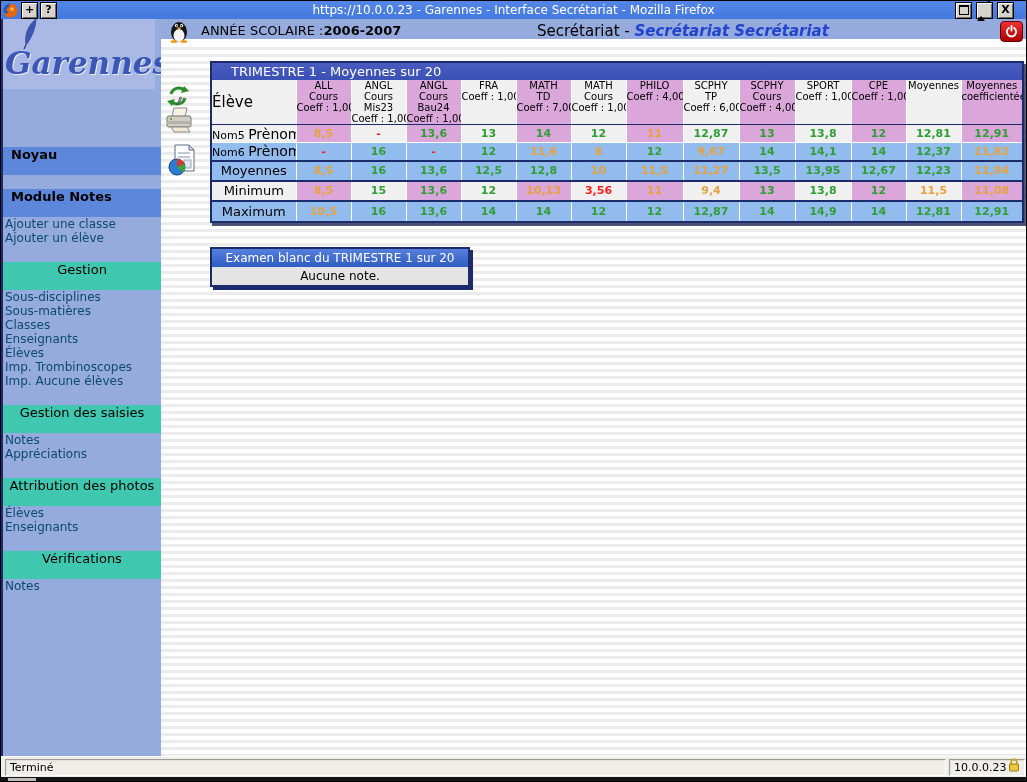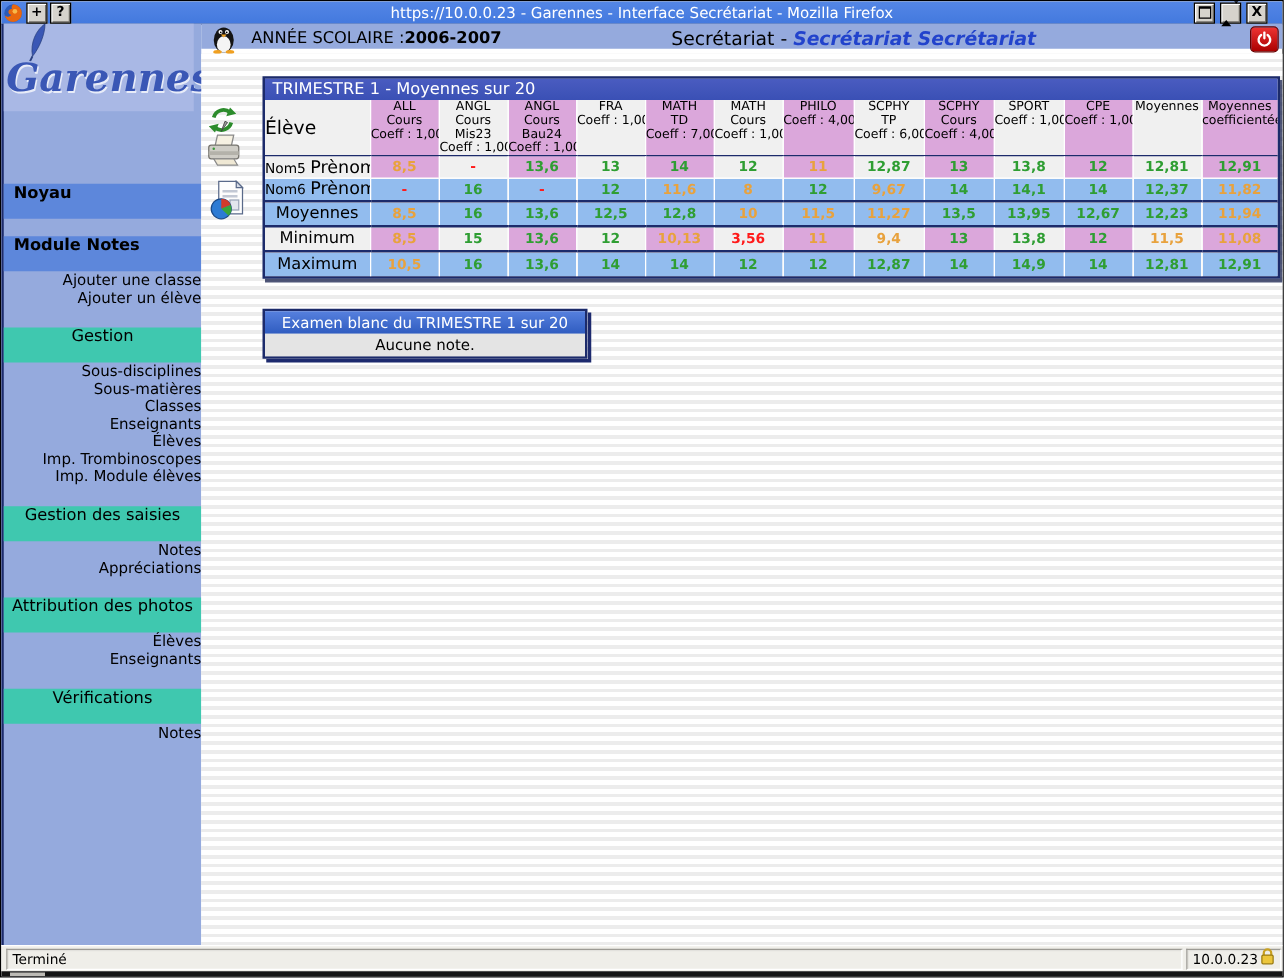--- a/index.html
+++ b/index.html
@@ -28,32 +28,32 @@
   
   .sidebar{position:absolute;left:0;top:18px;width:160px;height:737px;background:var(--sidebar-bg,#95aadd);border-left:2px solid #1c2b6b;box-sizing:border-box;}
   .logo-area{position:relative;width:152px;height:70px;background:#a9b8e5;}
   .logo-text{position:absolute;left:2px;top:26px;font-family:"DejaVu Serif","Liberation Serif",serif;font-style:italic;font-weight:bold;font-size:31px;color:#3a57b5;text-shadow:1px 1px 0 #e8ecf8;}
   .quill{position:absolute;left:18px;top:0px;}
   .menu{margin-top:58px;}
   .menu-bar{height:28px;line-height:16px;font-size:13px;}
   .menu-bar.highlight{background:var(--highlight-bar,#5d87db);font-weight:bold;padding-left:8px;margin-top:14px;}
   .menu-bar.teal{background:var(--teal-bar,#3fc8af);text-align:center;margin-top:17px;}
   .menu .menu-bar:first-child{margin-top:0;}
-  .menu-item{height:14px;line-height:14px;font-size:12px;padding-left:2px;color:#000000;cursor:pointer;text-align:right;}
+  .menu-item{height:14px;line-height:14px;font-size:12px;padding-left:2px;color:#0c4a6e;cursor:pointer;}
 
   
   .content{position:absolute;left:160px;top:42px;width:867px;height:713px;background:repeating-linear-gradient(to bottom,#ffffff 0px,#ffffff 4px,#ececec 4px,#ececec 7px);}
   .tool-icon{position:absolute;cursor:pointer;}
   .icon-refresh{left:6px;top:42px;}
   .icon-print{left:2px;top:62px;}
   .icon-stats{left:6px;top:100px;}
 
   
   .grades-box{position:absolute;left:49px;top:18px;width:810px;border:2px solid var(--navy,#1c2b6b);box-shadow:2px 3px 0 rgba(20,30,75,0.75);background:#f0f0f0;}
-  .grades-title{height:17px;line-height:17px;background:linear-gradient(#4a5cc0,var(--table-title-bg,#3a50b5));color:#fff;font-size:13px;padding-left:6px;}
+  .grades-title{height:17px;line-height:17px;background:linear-gradient(#4a5cc0,var(--table-title-bg,#3a50b5));color:#fff;font-size:13px;padding-left:19px;}
   table.grades{border-collapse:collapse;table-layout:fixed;width:806px;font-size:11px;}
   table.grades th,table.grades td{border-right:1px solid #fff;padding:0;overflow:hidden;white-space:nowrap;box-sizing:border-box;}
   table.grades th:last-child,table.grades td:last-child{border-right:none;}
   thead th{height:44px;vertical-align:top;background:var(--light-cell,#f0f0f0);font-weight:normal;border-bottom:1px solid var(--navy,#1c2b6b);padding-top:2px;}
   thead th.pinkcol{background:var(--pink-cell,#dba7db);}
   th.eleve{vertical-align:middle;text-align:left;font-size:15px;padding-left:5px;}
   .hl{font-size:10px;line-height:11px;text-align:center;}
   tr.student{height:18px;}
   tr.summary{height:20px;}
   tr.rlight td{background:var(--light-cell,#f0f0f0);}
@@ -144,21 +144,21 @@
         <div class="menu-bar highlight">Module Notes</div>
         <div class="menu-item">Ajouter une classe</div>
         <div class="menu-item">Ajouter un élève</div>
         <div class="menu-bar teal">Gestion</div>
         <div class="menu-item">Sous-disciplines</div>
         <div class="menu-item">Sous-matières</div>
         <div class="menu-item">Classes</div>
         <div class="menu-item">Enseignants</div>
         <div class="menu-item">Élèves</div>
         <div class="menu-item">Imp. Trombinoscopes</div>
-        <div class="menu-item">Imp. Module élèves</div>
+        <div class="menu-item">Imp. Aucune élèves</div>
         <div class="menu-bar teal">Gestion des saisies</div>
         <div class="menu-item">Notes</div>
         <div class="menu-item">Appréciations</div>
         <div class="menu-bar teal">Attribution des photos</div>
         <div class="menu-item">Élèves</div>
         <div class="menu-item">Enseignants</div>
         <div class="menu-bar teal">Vérifications</div>
         <div class="menu-item">Notes</div>
       </div>
   </div>

